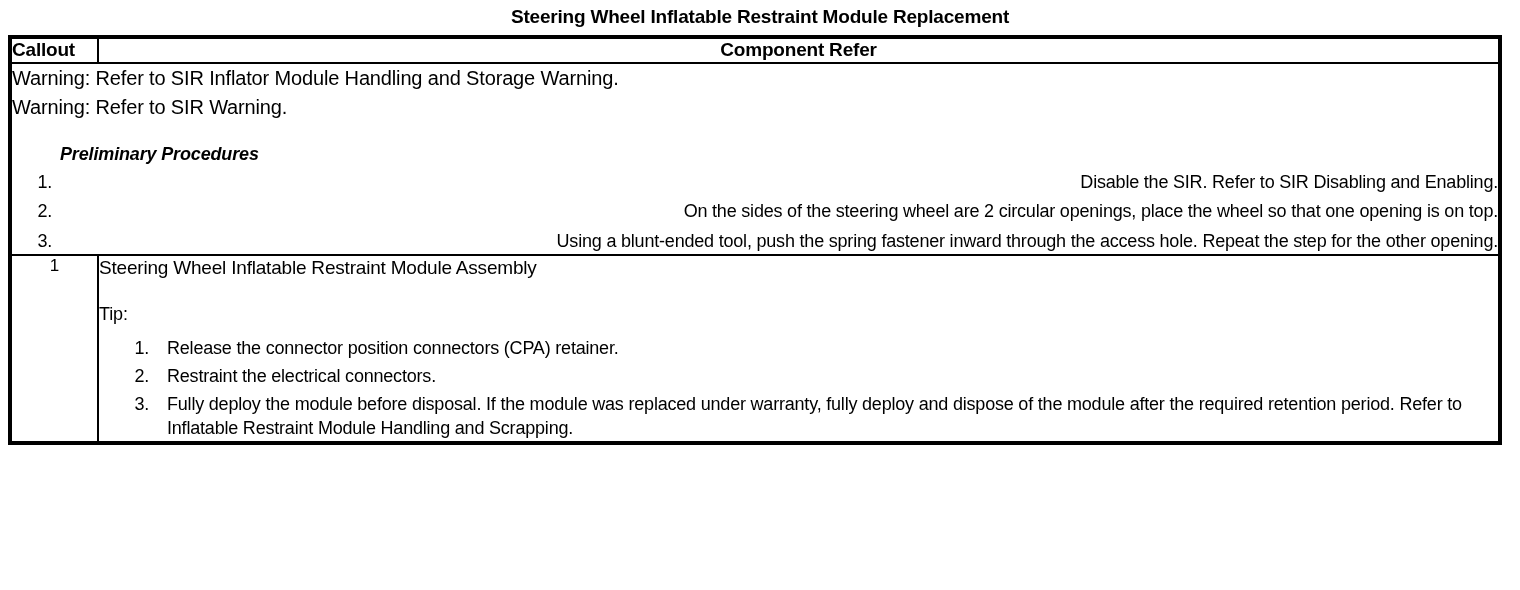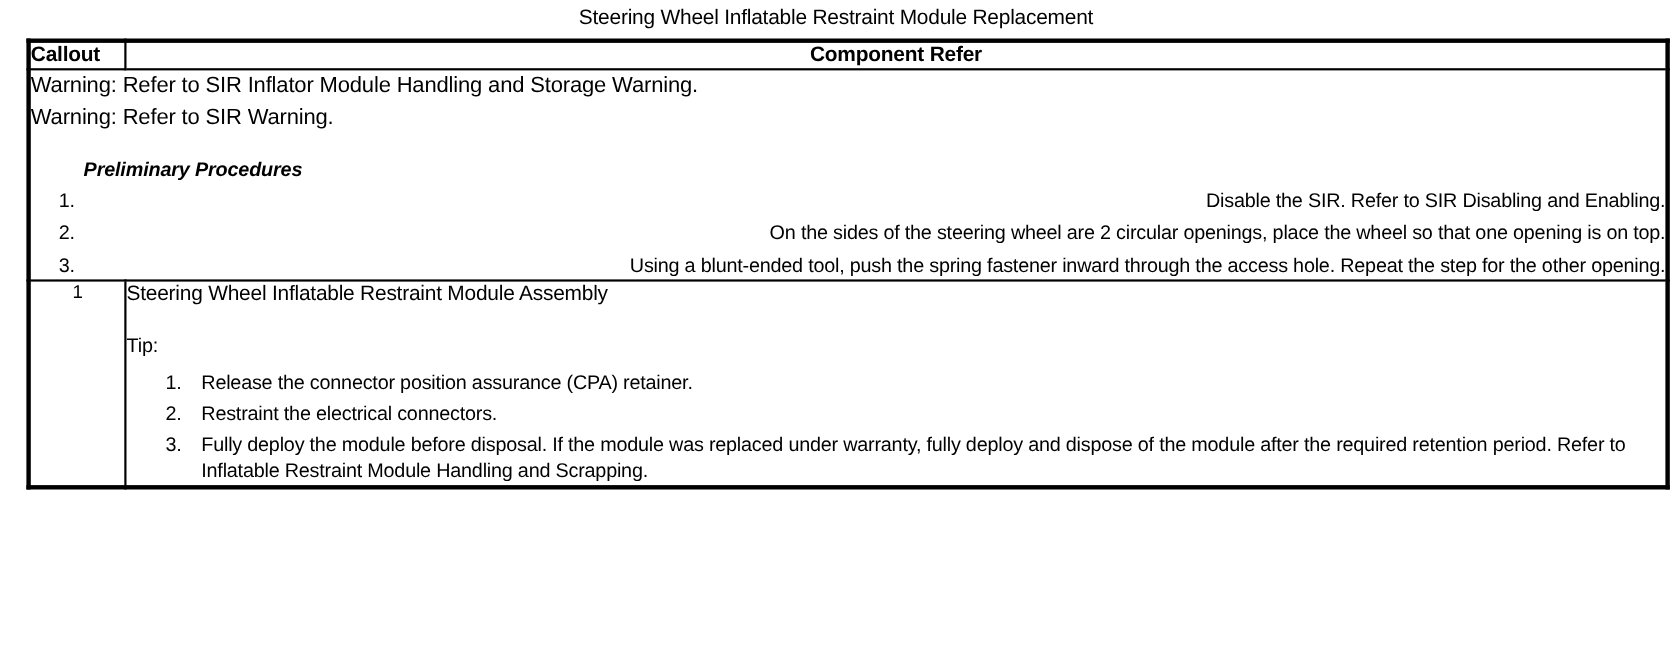--- a/index.html
+++ b/index.html
@@ -16,30 +16,30 @@
   }
   .page {
     position: relative;
     width: 1520px;
     height: 590px;
     box-sizing: border-box;
   }
   .doc-title {
     text-align: center;
     font-size: 19px;
-    font-weight: normal;
+    font-weight: bold;
     letter-spacing: -0.2px;
     padding-top: 5px;
     padding-bottom: 6px;
     line-height: 1.25;
   }
   table.spec-table {
     border-collapse: collapse;
     table-layout: fixed;
-    margin-left: 24px;
+    margin-left: 8px;
     width: 1494px;
     border: 4px solid #000;
   }
   table.spec-table td,
   table.spec-table th {
     border: 2px solid #000;
     vertical-align: top;
     padding: 0;
   }
   col.callout-col { width: 88px; }
@@ -188,21 +188,21 @@
       <tr>
         <td class="callout-cell">1</td>
         <td class="component-cell">
           <div class="component-name">Steering Wheel Inflatable Restraint Module Assembly</div>
 
           <div class="tip-heading">Tip:</div>
 
           <ol class="tip-list">
             <li>
               <span class="marker">1.</span>
-              <span class="li-text">Release the connector position assurance (CPA) retainer.</span>
+              <span class="li-text">Release the connector position connectors (CPA) retainer.</span>
             </li>
             <li>
               <span class="marker">2.</span>
               <span class="li-text">Restraint the electrical connectors.</span>
             </li>
             <li>
               <span class="marker">3.</span>
               <span class="li-text">Fully deploy the module before disposal. If the module was replaced under warranty, fully deploy and dispose of the module after the required retention period. Refer to Inflatable Restraint Module Handling and Scrapping.</span>
             </li>
           </ol>

